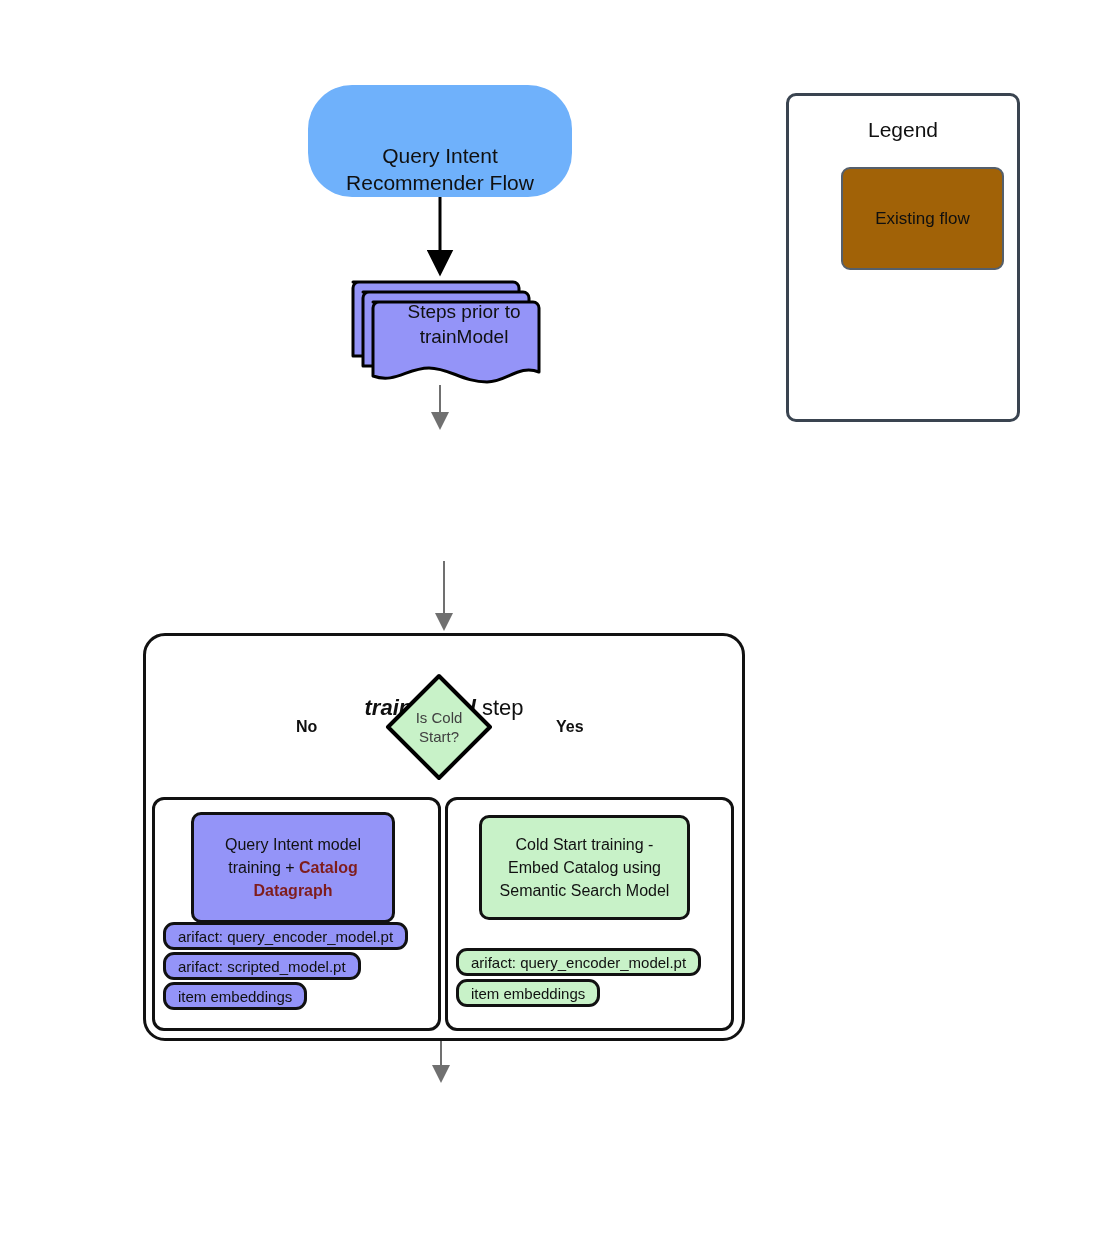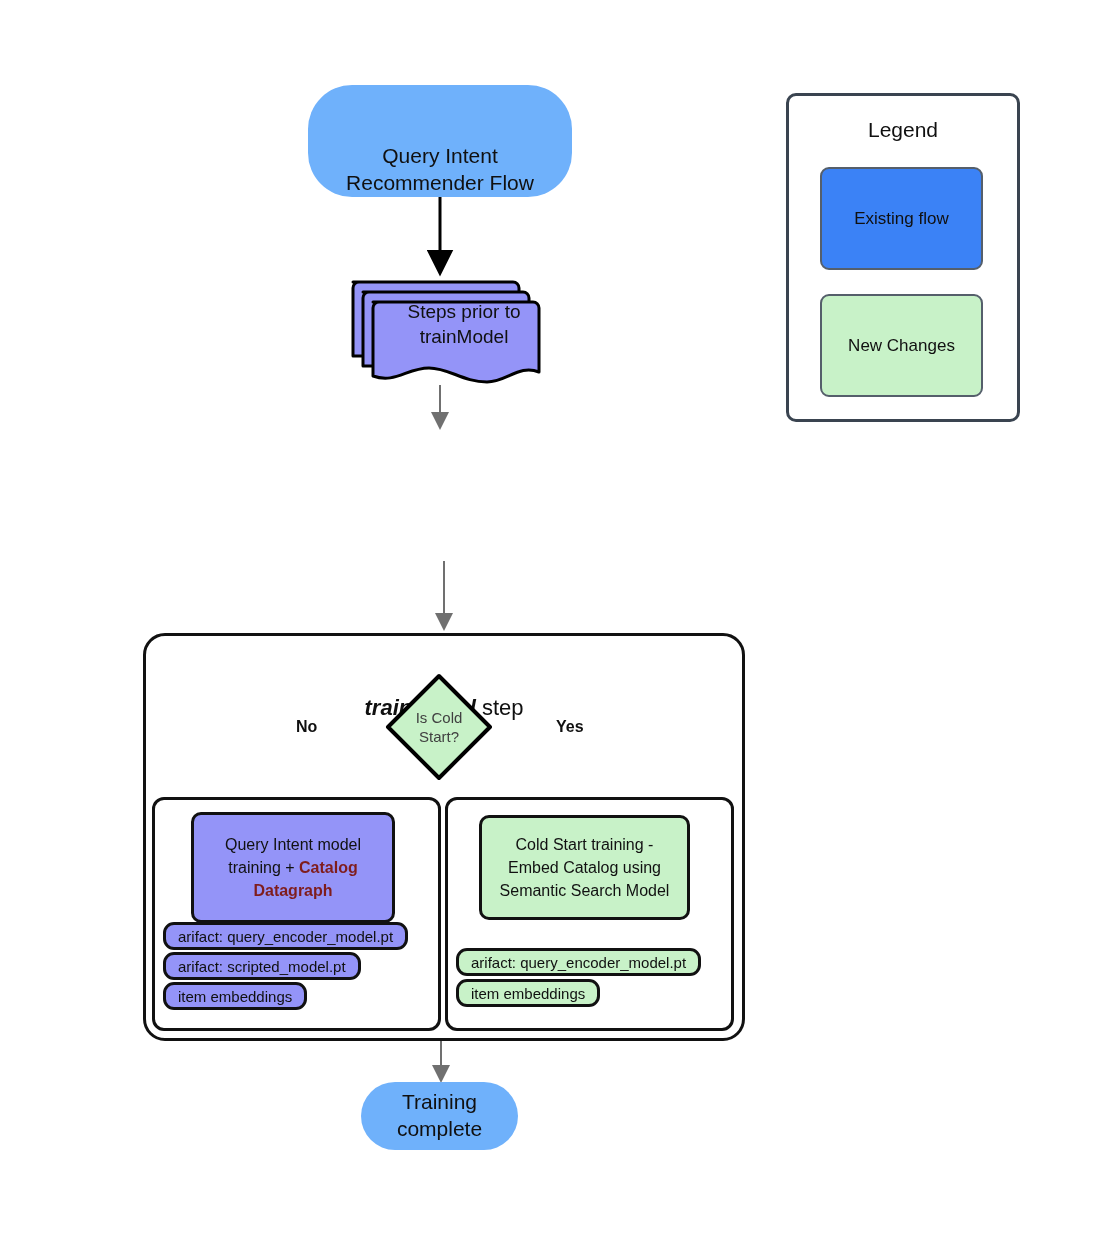--- a/index.html
+++ b/index.html
@@ -173,21 +173,21 @@
   }
   .legend-swatch {
     border: 2px solid #555F6B;
     border-radius: 9px;
     display: flex;
     align-items: center;
     justify-content: center;
     font-size: 17px;
     color: #101010;
   }
-  .legend-swatch.purple { background: #3b82f6; }
+  .legend-swatch.purple { background: #a16207; margin-left: 21px; }
   .legend-swatch.green  { background: #C8F2C8; }
 
   
   #connectors { position: absolute; left:0; top:0; pointer-events:none; }
 </style>
 </head>
 <body>
 
 <div id="canvas">
 
@@ -274,30 +274,23 @@
 
   <div class="abs proc green" style="left:479px; top:815px; width:205px; height:99px;">
     <div class="node-text">Cold Start training -
 Embed Catalog using
 Semantic Search Model</div>
   </div>
 
   <div class="abs artifact green" style="left:456px; top:948px;">arifact: query_encoder_model.pt</div>
   <div class="abs artifact green" style="left:456px; top:979px;">item embeddings</div>
 
-  <div class="abs pill" style="left:361px; top:1082px; width:157px; height:68px;">
-    <div class="node-text">Training
-complete</div>
-  </div>
 
   <div class="abs legend-box" style="left:786px; top:93px; width:228px; height:323px;">
     <div class="legend-title" style="top:22px;">Legend</div>
   </div>
 
   <div class="abs legend-swatch purple" style="left:820px; top:167px; width:159px; height:99px;">
     <span>Existing flow</span>
   </div>
 
-  <div class="abs legend-swatch green" style="left:820px; top:294px; width:159px; height:99px;">
-    <span>New Changes</span>
-  </div>
 
 </div>
 
 </body></html>

